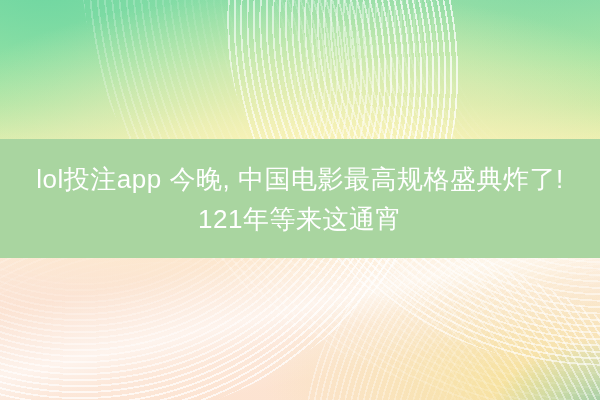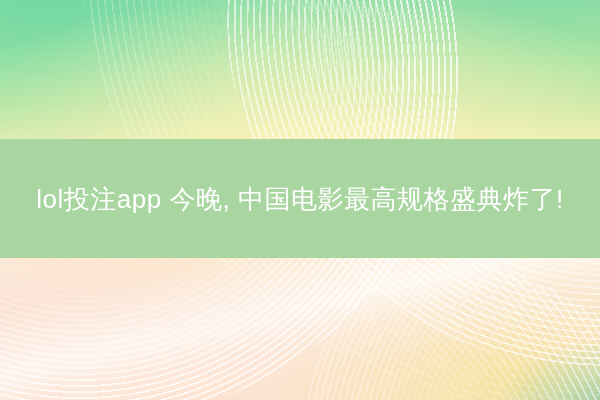--- a/index.html
+++ b/index.html
@@ -238,15 +238,16 @@
   <div class="arcs" id="arcs-tr2"></div>
   <div class="arcs" id="arcs-tl"></div>
   <div class="arcs" id="arcs-tr"></div>
   <div class="arcs" id="arcs-bl"></div>
   <div class="arcs" id="arcs-br"></div>
 
   <div class="layer" id="sheen-bottom"></div>
 
   <div id="title-band">
     <div class="title-line">lol投注app 今晚, 中国电影最高规格盛典炸了!</div>
+    <div class="title-line">121年等来这通宵</div>
   </div>
 
 </div>
 
 </body></html>

